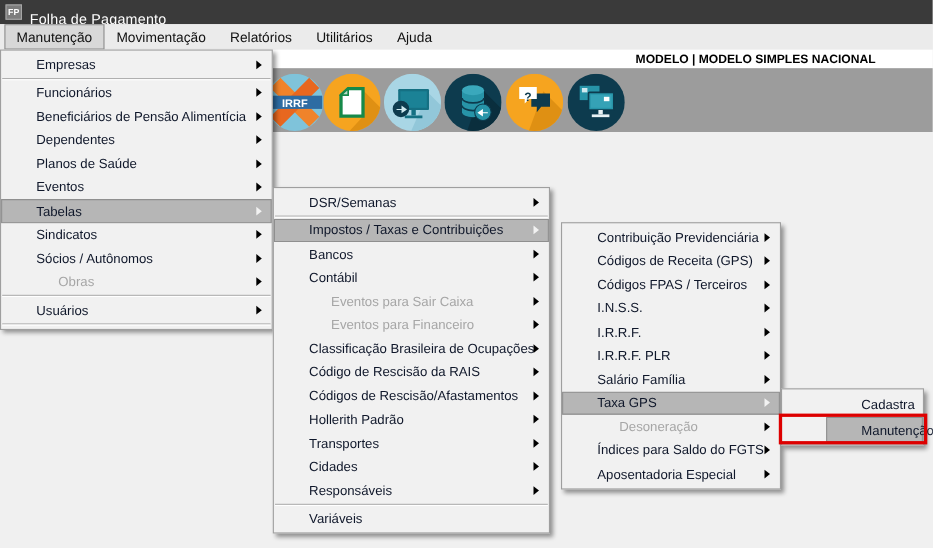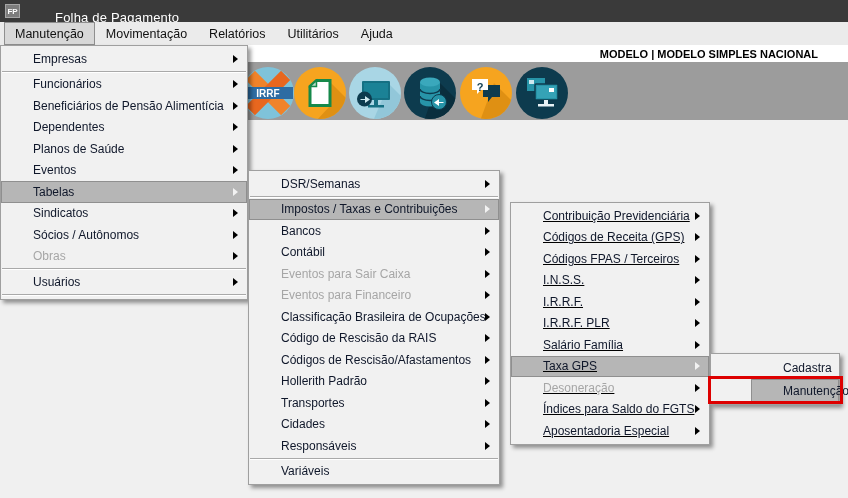--- a/index.html
+++ b/index.html
@@ -2,52 +2,52 @@
 <html><head>
 <meta charset="utf-8">
 <style>
   html,body{margin:0;padding:0;}
   body{
     width:848px;height:498px;position:relative;overflow:hidden;
     font-family:"Liberation Sans",sans-serif;background:#f0f0f0;
   }
   
   .titlebar{position:absolute;top:0;left:0;width:848px;height:22px;background:#3a3a3a;
-    display:flex;align-items:center;color:#fff;z-index:5;gap:28px;}
+    display:flex;align-items:center;color:#fff;z-index:5;}
   .fp-icon{width:15px;height:14px;margin-left:5px;background:#7d7d7d;border:1px solid #a6a6a6;
     color:#fff;font-size:8px;font-weight:bold;display:flex;align-items:center;justify-content:center;box-sizing:border-box;}
   .title-text{margin-left:7px;font-size:13px;letter-spacing:.2px;margin-top:12px;}
   
   .menubar{position:absolute;top:22px;left:0;width:848px;height:23px;background:#ebebeb;
     display:flex;align-items:stretch;font-size:12.5px;color:#111;z-index:5;padding-left:4px;box-sizing:border-box;}
   .menubar-item{display:flex;align-items:center;padding:0 11px;cursor:default;}
   .menubar-item.selected{background:#d8d8d8;box-shadow:inset 0 0 0 1px #8f8f8f;}
   
   .infostrip{position:absolute;top:45px;left:0;width:848px;height:17px;background:#ffffff;
-    display:flex;align-items:center;justify-content:flex-end;padding-right:30px;box-sizing:border-box;
+    display:flex;align-items:center;justify-content:flex-end;padding-right:52px;box-sizing:border-box;
     font-size:11px;font-weight:bold;color:#000;z-index:1;}
   
   .toolbar{position:absolute;top:62px;left:0;width:848px;height:58px;background:#9c9c9c;z-index:1;}
   .tb-icon{position:absolute;top:67px;width:52px;height:52px;z-index:2;}
   
   .content{position:absolute;top:120px;left:0;width:848px;height:378px;background:#f0f0f0;z-index:0;}
   
   .menu-panel{position:absolute;background:#f1f1f1;border:1px solid #9f9f9f;
     box-shadow:3px 3px 4px rgba(0,0,0,.40);padding:2px 0;box-sizing:border-box;}
   .menu-item{position:relative;height:21.5px;display:flex;align-items:center;
     padding-left:32px;font-size:12px;color:#0f172a;cursor:default;box-sizing:border-box;}
   .menu-item .arrow{position:absolute;right:9px;top:50%;margin-top:-4px;width:0;height:0;
     border-left:5px solid #000;border-top:4px solid transparent;border-bottom:4px solid transparent;}
-  .menu-item.disabled{color:#a6a6a6;}
+  .menu-item.disabled{color:#a6a6a6;margin-left:20px;}
   .menu-item.highlighted{background:#b6b6b6;box-shadow:inset 0 0 0 1px #8f8f8f;}
   .menu-item.highlighted .arrow{border-left-color:#f2f2f2;}
   .menu-sep{border-top:1px solid #a9a9a9;border-bottom:1px solid #ffffff;margin:1px 1px;height:0;}
   #menu-manutencao{left:0;top:45px;width:248px;z-index:10;}
   #menu-tabelas{left:248px;top:170px;width:252px;z-index:11;text-align:center;}
-  #menu-impostos{left:510px;top:202px;width:200px;z-index:12;text-decoration:underline;}
+  #menu-impostos{left:510px;top:202px;width:200px;z-index:12;}
   #menu-taxagps{left:710px;top:353px;width:130px;z-index:13;}
   #menu-taxagps .menu-item{height:23px;margin-left:40px;}
   
   .red-box{position:absolute;left:708px;top:376px;width:135px;height:28px;
     border:3px solid #dd0000;box-sizing:border-box;z-index:60;pointer-events:none;}
 </style>
 </head>
 <body>
 
 <div class="titlebar">

